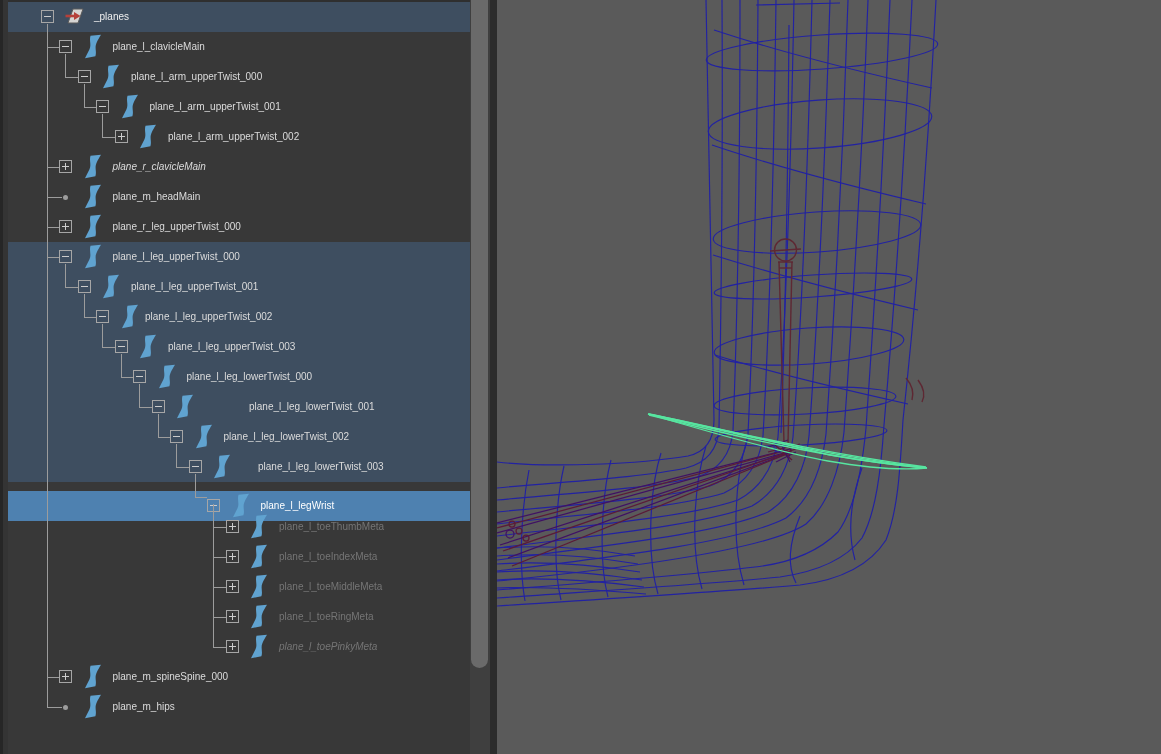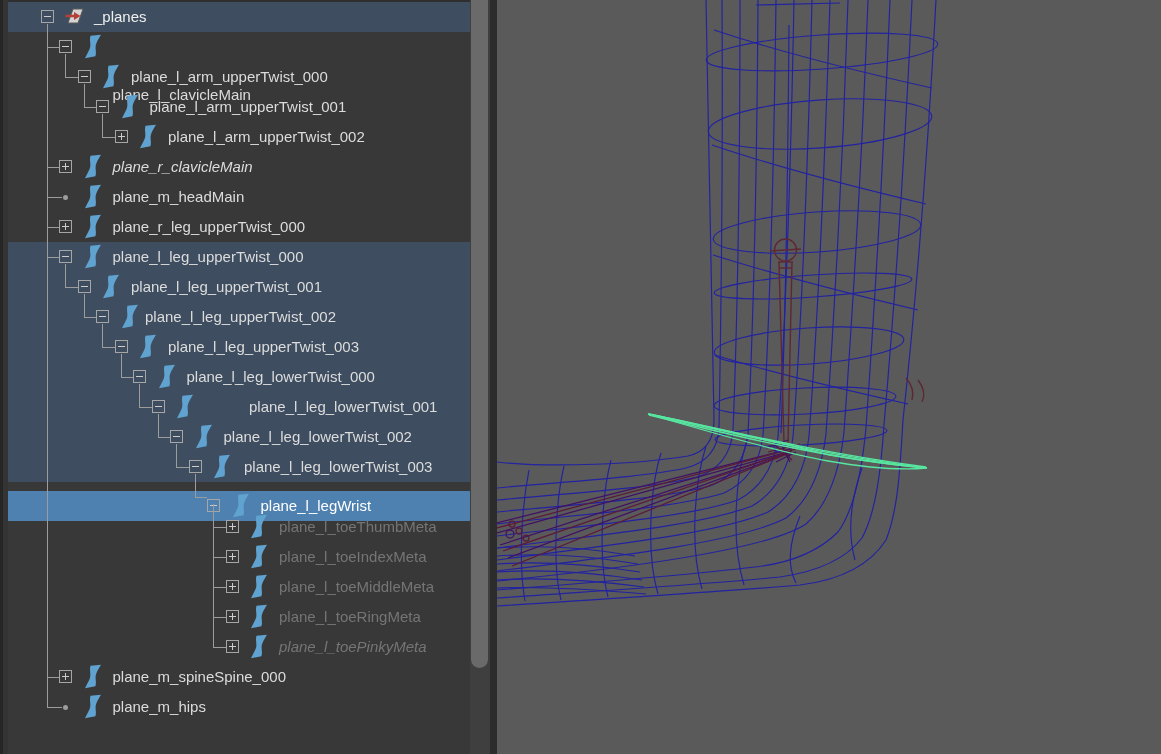--- a/index.html
+++ b/index.html
@@ -7,21 +7,21 @@
          font-family:"Liberation Sans",sans-serif;}
   
   #outliner{position:absolute;left:0;top:0;width:470px;height:754px;background:var(--c-outliner-bg);}
   #edge-a{position:absolute;left:0;top:0;width:3px;height:754px;background:#262626;z-index:6;}
   #edge-b{position:absolute;left:3px;top:0;width:5px;height:754px;background:#343434;z-index:6;}
   #top-strip{position:absolute;left:0;top:0;width:470px;height:2px;background:#2f2f2f;z-index:5;}
   #rows{position:absolute;left:0;top:0;width:470px;height:754px;}
   .row{position:absolute;left:8px;width:462px;height:30px;}
   .row.hl{background:var(--c-row-highlight);}
   .row.selected{background:var(--c-row-selected);margin-top:9px;}
-  .row .lbl{position:absolute;top:0;height:30px;line-height:30px;font-size:15px;
+  .row .lbl{position:absolute;top:0;height:30px;line-height:30px;font-size:10px;
             color:var(--c-text);white-space:nowrap;}
   .row.dim .lbl{color:var(--c-text-dim);}
   .row.selected .lbl{color:var(--c-text-selected);}
   .row.root .lbl{color:#efefef;}
   .exp{position:absolute;top:8px;width:13px;height:13px;box-sizing:border-box;
        border:1px solid var(--c-expander-border);}
   .exp .h{position:absolute;left:2px;top:5px;width:7px;height:1px;background:var(--c-expander-glyph);}
   .exp .v{position:absolute;left:5px;top:2px;width:1px;height:7px;background:var(--c-expander-glyph);}
   .icn{position:absolute;top:2px;width:24px;height:26px;}
   #connectors{position:absolute;left:0;top:0;width:470px;height:754px;pointer-events:none;z-index:4;}
@@ -59,21 +59,21 @@
             </svg></span>
           <span class="lbl" style="left: 86px;">_planes</span>
         </div>
         <div class="row" style="top: 32px;">
           <div class="exp" style="left: 51px;">
             <div class="h"></div>
           </div>
           <span class="icn" style="left: 73.5px;"><svg width="22" height="26" viewBox="0 0 22 26">
               <path d="M8.5,1.8 C7,6.5 9.6,10.5 7.6,15 C6.5,17.6 4.6,21 3,24.2 L13.4,22.3 C15,17.6 12.4,13.6 14.4,9.2 C15.5,6.6 17.4,3.4 19,0.8 Z" fill="var(--c-icon-blue)"></path>
             </svg></span>
-          <span class="lbl" style="left: 104.5px; margin-top: 48px;">plane_l_clavicleMain</span>
+          <span class="lbl" style="left: 104.5px;">plane_l_clavicleMain</span>
         </div>
         <div class="row" style="top: 62px;">
           <div class="exp" style="left: 69.5px;">
             <div class="h"></div>
           </div>
           <span class="icn" style="left: 92px;"><svg width="22" height="26" viewBox="0 0 22 26">
               <path d="M8.5,1.8 C7,6.5 9.6,10.5 7.6,15 C6.5,17.6 4.6,21 3,24.2 L13.4,22.3 C15,17.6 12.4,13.6 14.4,9.2 C15.5,6.6 17.4,3.4 19,0.8 Z" fill="var(--c-icon-blue)"></path>
             </svg></span>
           <span class="lbl" style="left: 123px;">plane_l_arm_upperTwist_000</span>
         </div>
@@ -185,21 +185,21 @@
             </svg></span>
           <span class="lbl" style="left: 215.5px;">plane_l_leg_lowerTwist_002</span>
         </div>
         <div class="row hl" style="top: 452px;">
           <div class="exp" style="left: 180.5px;">
             <div class="h"></div>
           </div>
           <span class="icn" style="left: 203px;"><svg width="22" height="26" viewBox="0 0 22 26">
               <path d="M8.5,1.8 C7,6.5 9.6,10.5 7.6,15 C6.5,17.6 4.6,21 3,24.2 L13.4,22.3 C15,17.6 12.4,13.6 14.4,9.2 C15.5,6.6 17.4,3.4 19,0.8 Z" fill="var(--c-icon-blue)"></path>
             </svg></span>
-          <span class="lbl" style="left: 236px; text-align: center;">plane_l_leg_lowerTwist_003</span>
+          <span class="lbl" style="left: 250px; text-align: center;">plane_l_leg_lowerTwist_003</span>
         </div>
         <div class="row selected" style="top: 482px;">
           <div class="exp" style="left: 199px;">
             <div class="h"></div>
           </div>
           <span class="icn" style="left: 221.5px;"><svg width="22" height="26" viewBox="0 0 22 26">
               <path d="M8.5,1.8 C7,6.5 9.6,10.5 7.6,15 C6.5,17.6 4.6,21 3,24.2 L13.4,22.3 C15,17.6 12.4,13.6 14.4,9.2 C15.5,6.6 17.4,3.4 19,0.8 Z" fill="var(--c-icon-blue)"></path>
             </svg></span>
           <span class="lbl" style="left: 252.5px;">plane_l_legWrist</span>
         </div>

